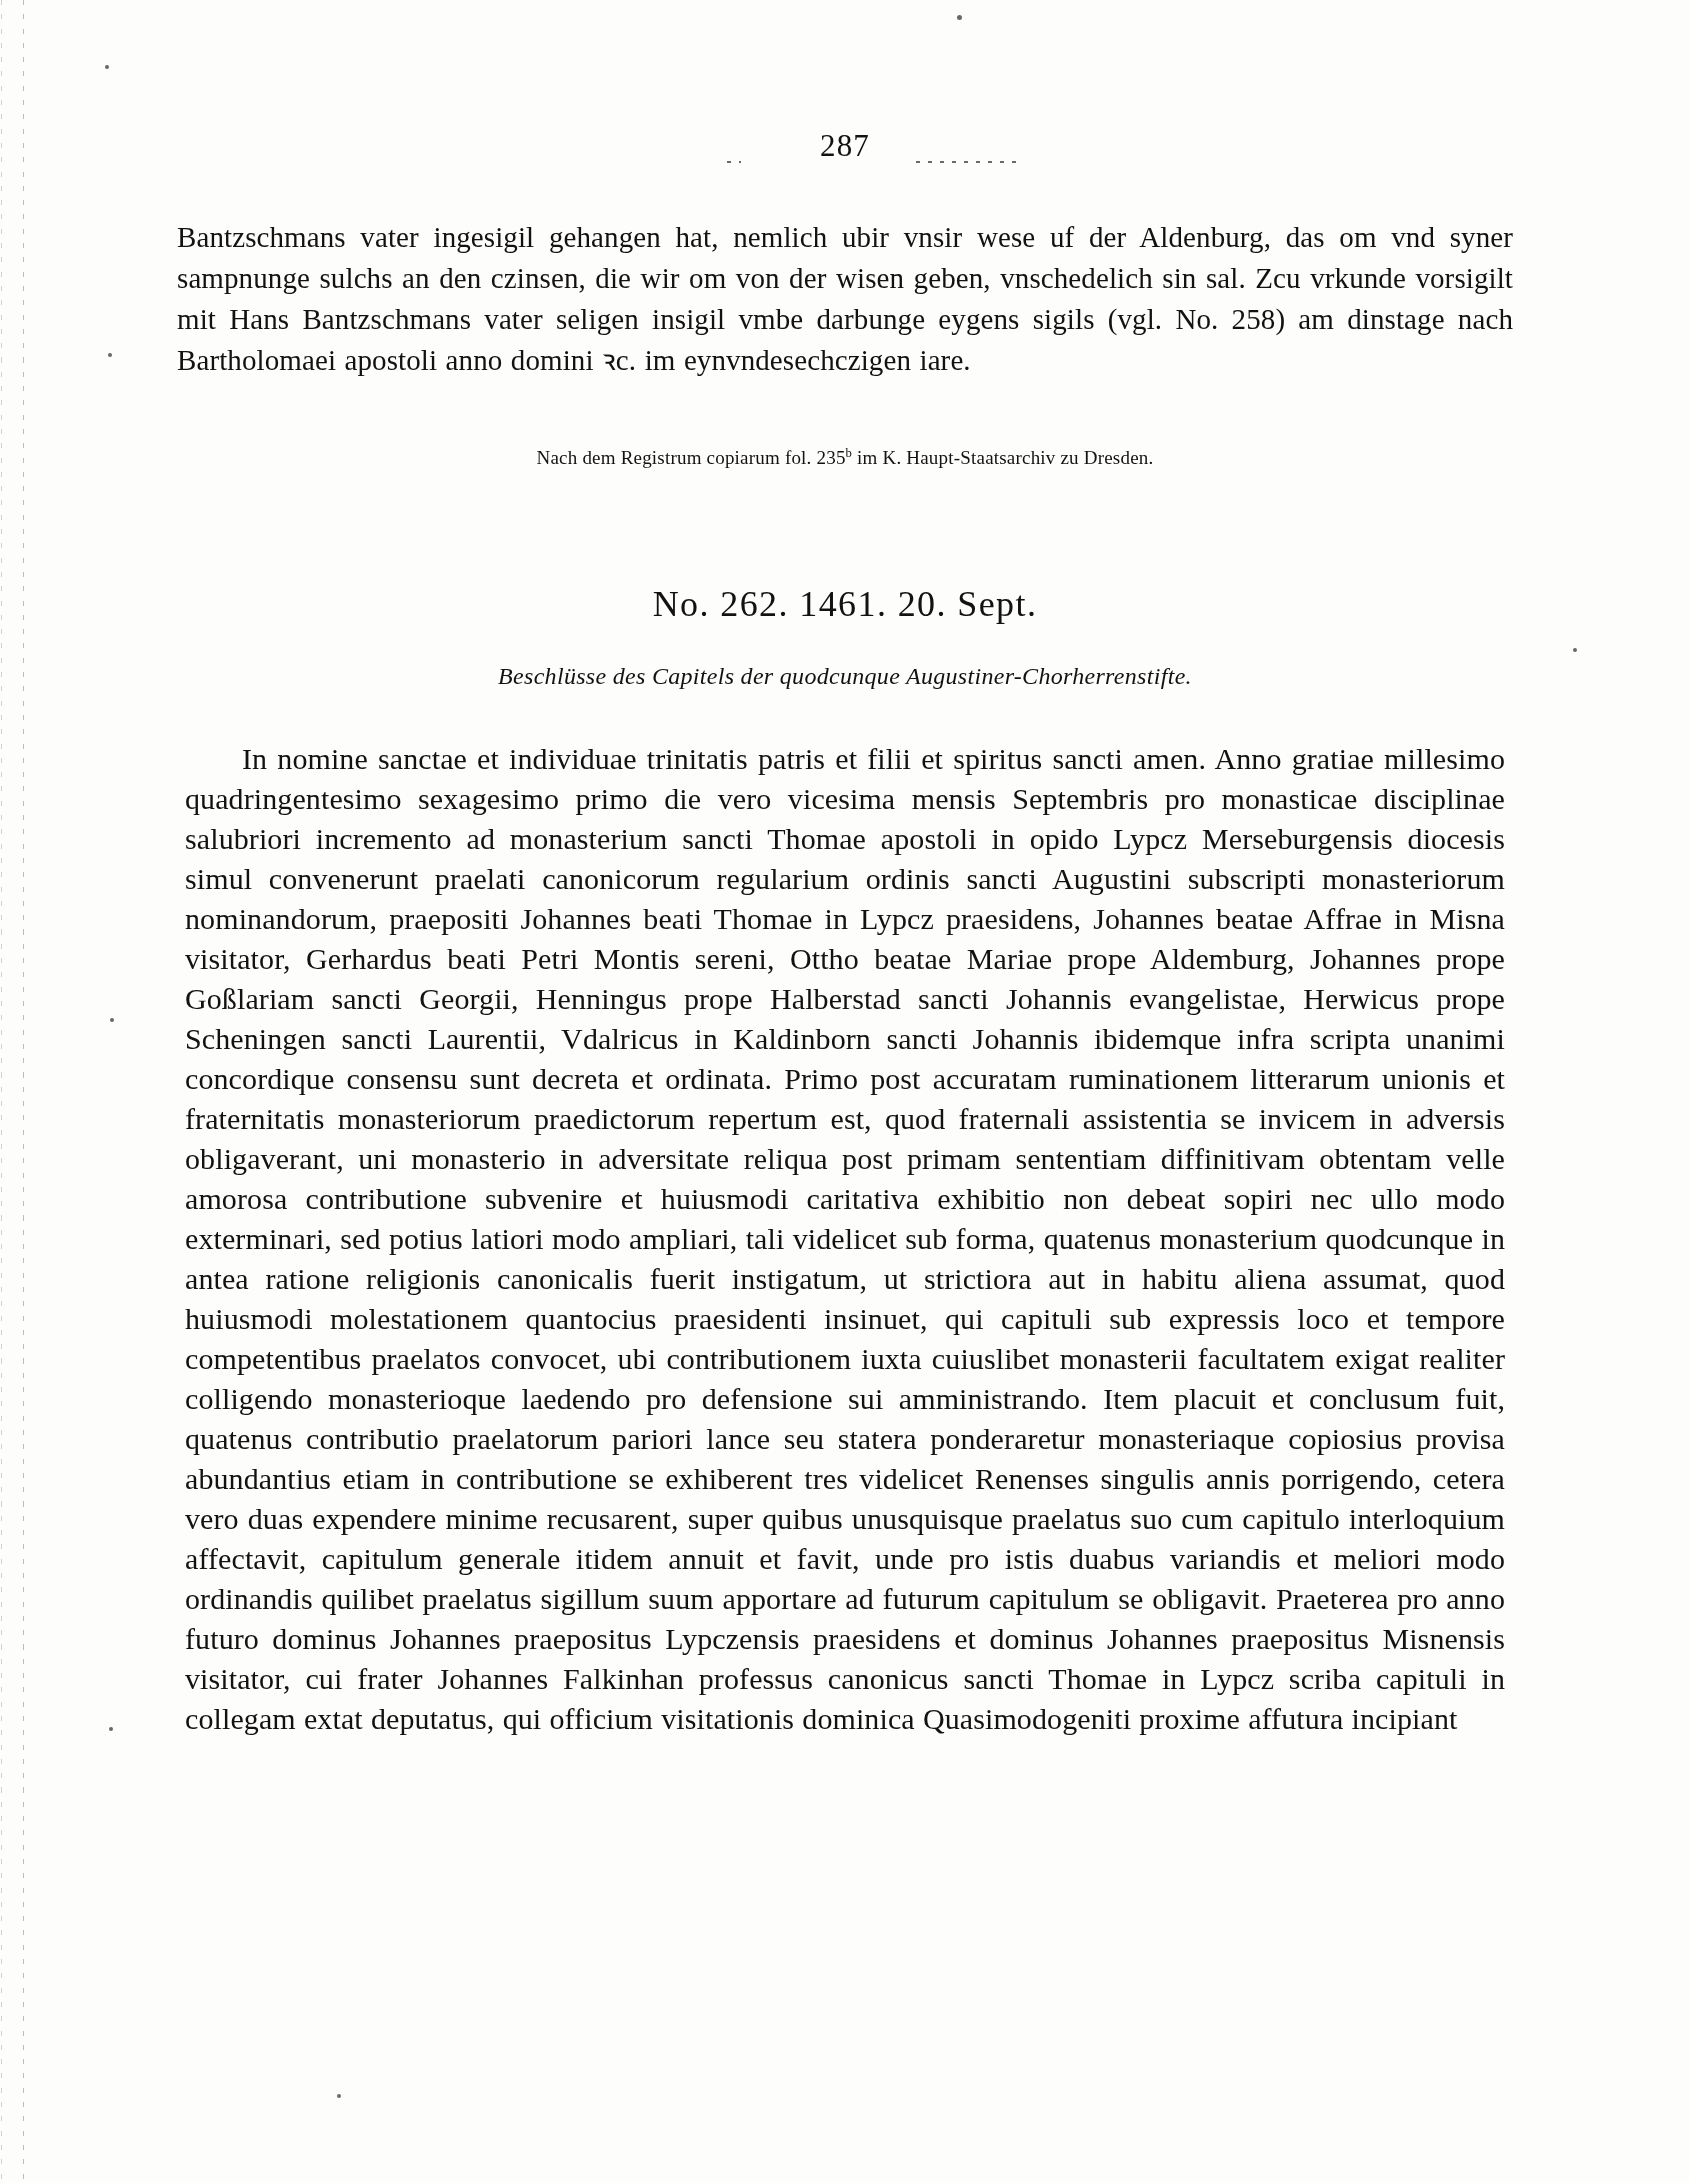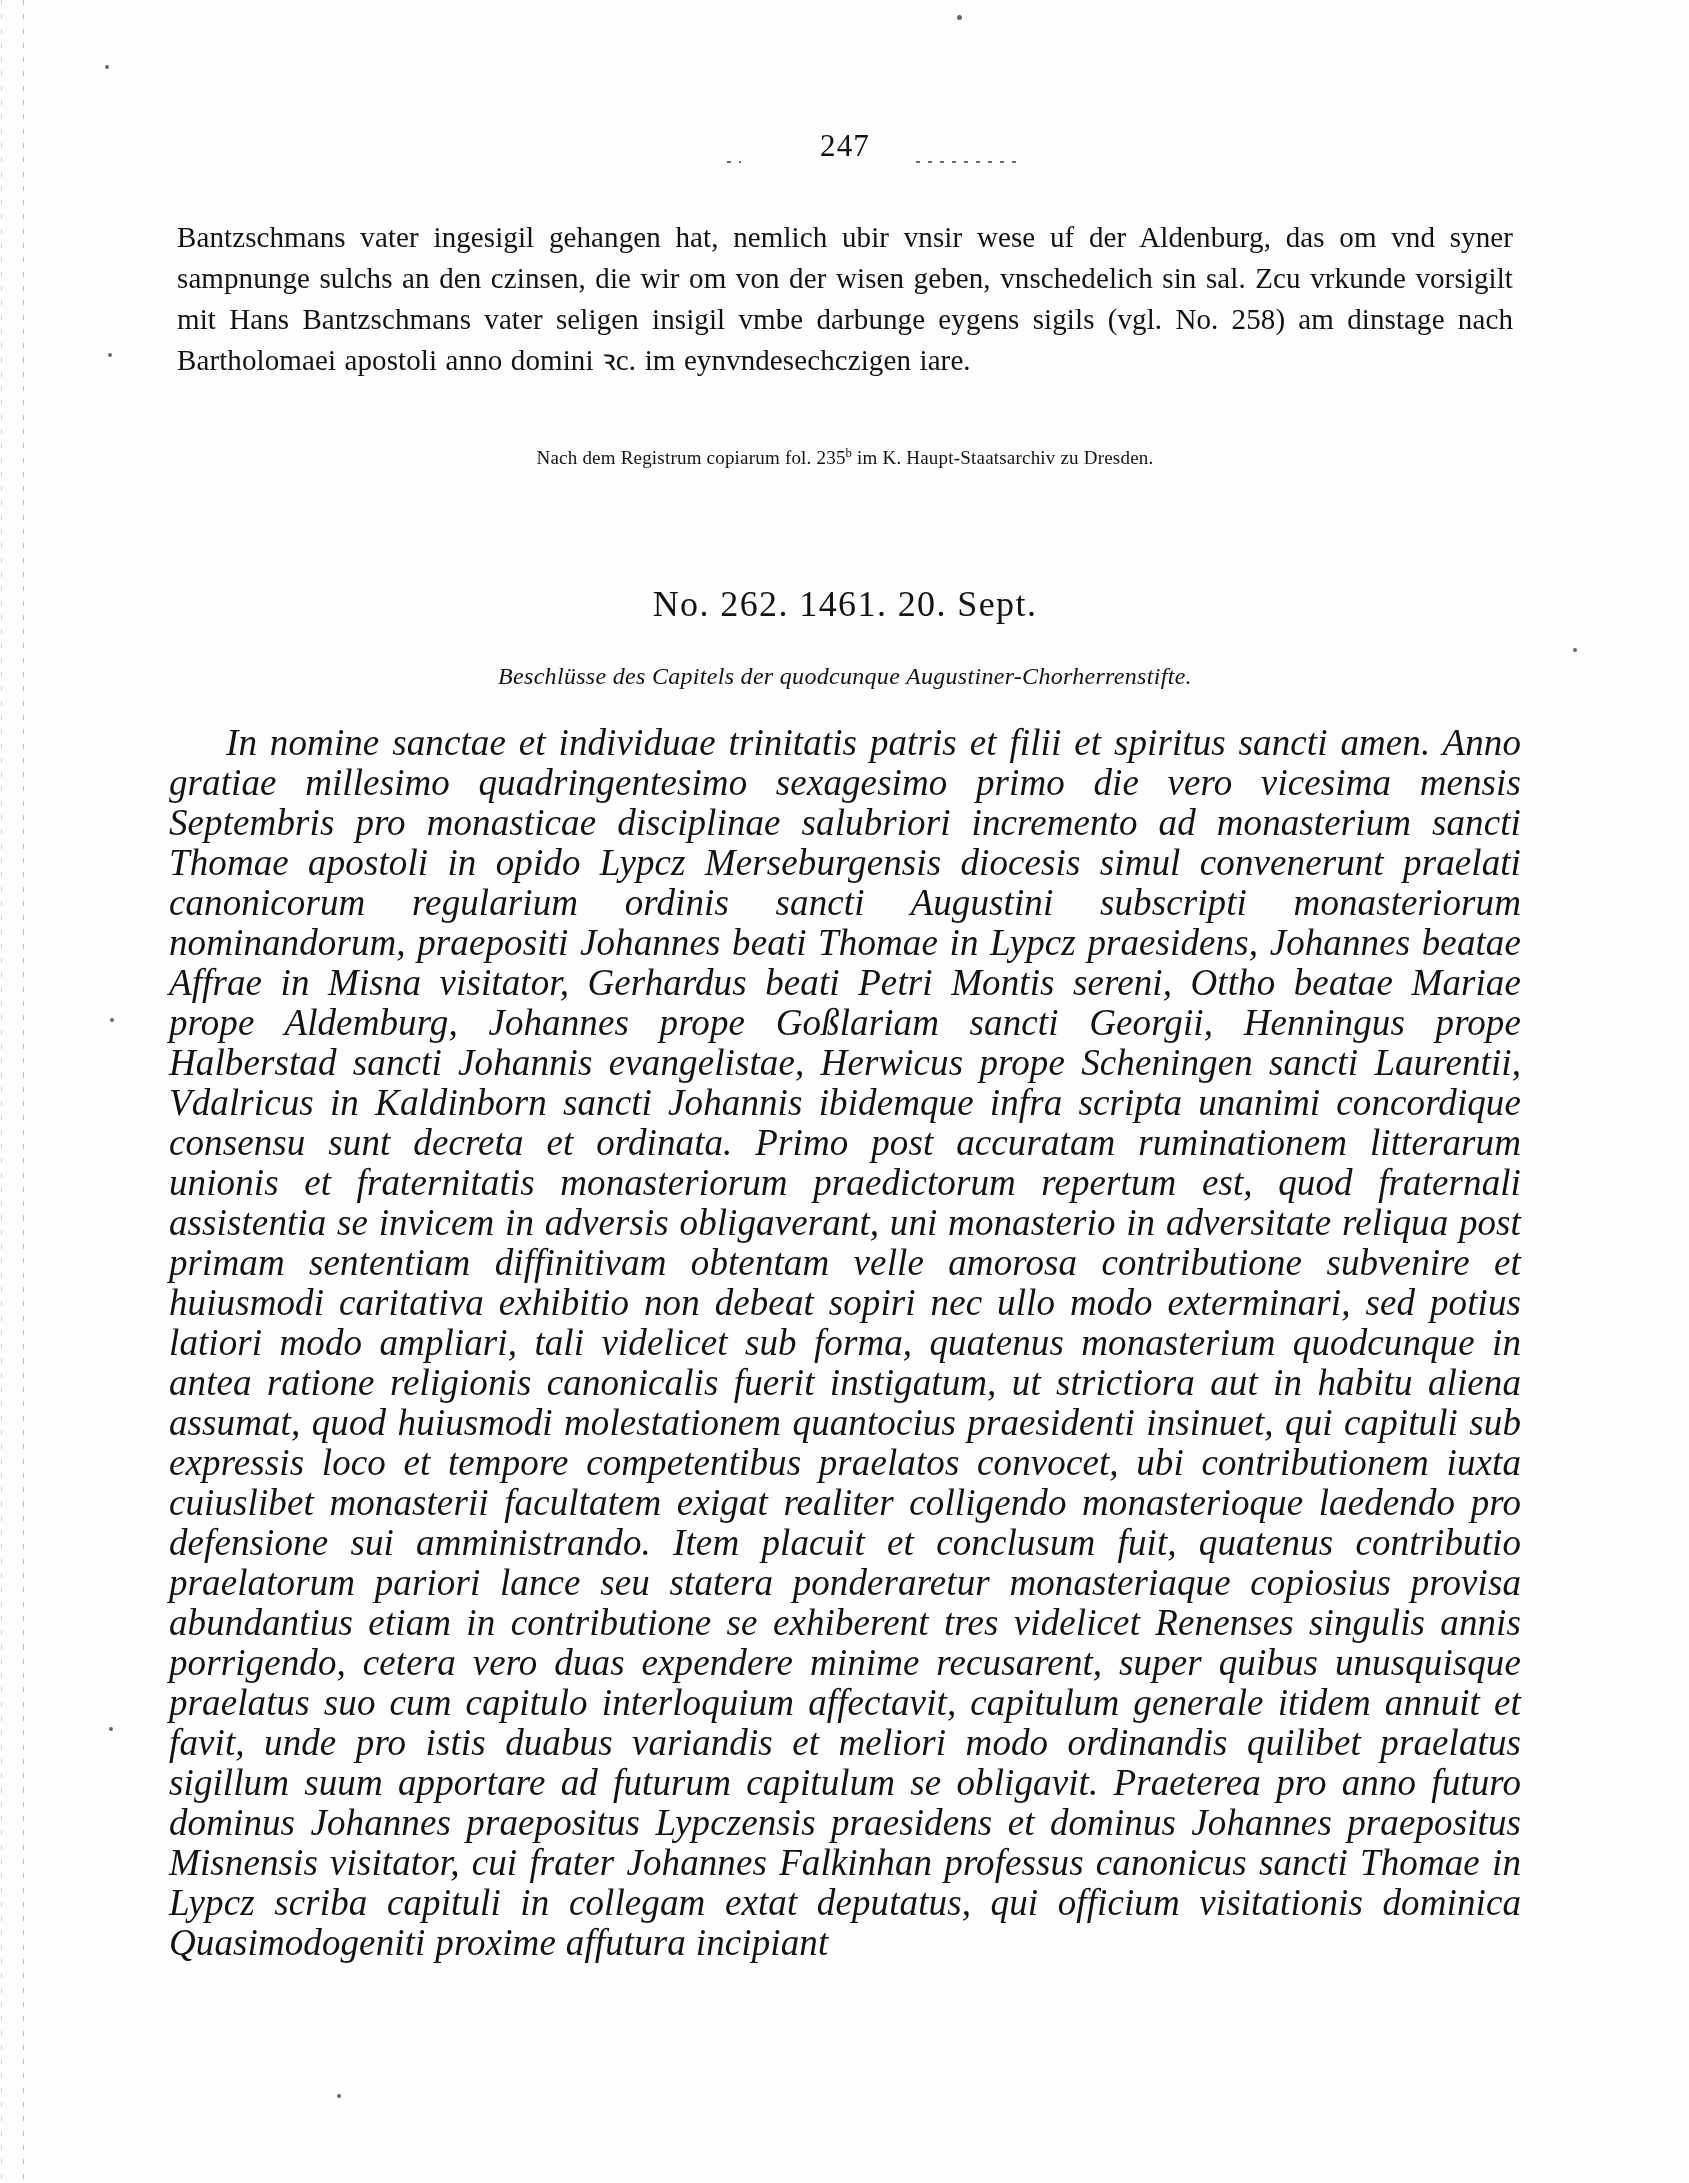--- a/index.html
+++ b/index.html
@@ -114,28 +114,27 @@
     margin: 0;
     font-weight: normal;
     font-style: italic;
     font-size: 24px;
     line-height: 33px;
     text-align: center;
     letter-spacing: 0.3px;
   }
 
   p.latin {
-    margin: 0;
-    font-size: 37px;
+    margin: 16px;
+    font-size: 30px;
     line-height: 40px;
     text-align: justify;
     text-indent: 57px;
     letter-spacing: 0.1px;
     word-spacing: 0.6px;
-    font-style: italic;
   }
 
   
   .at-charter  { top: 209px; }
   .at-srcnote  { top: 439px; }
   .at-heading  { top: 582px; }
   .at-subhead  { top: 660px; }
   .at-latin    { top: 723px; }
 </style>
 </head>
@@ -147,21 +146,21 @@
   <div class="scan-edge e2"></div>
   <span class="speck" style="left:105px; top:65px; width:3.9px; height:3.9px;"></span>
   <span class="speck" style="left:108px; top:353px; width:3.9px; height:3.9px;"></span>
   <span class="speck" style="left:110px; top:1018px; width:3.9px; height:3.9px;"></span>
   <span class="speck" style="left:109px; top:1727px; width:3.9px; height:3.9px;"></span>
   <span class="speck" style="left:957px; top:15px; width:5px; height:5px;"></span>
   <span class="speck" style="left:337px; top:2094px; width:4.4px; height:4.4px;"></span>
   <span class="speck" style="left:1573px; top:648px; width:3.9px; height:3.9px;"></span>
 
   <div class="running-head">
-    <span class="folio">247</span>
+    <span class="folio">287</span>
   </div>
   <div class="head-rule-left"></div>
   <div class="head-rule-right"></div>
 
   <div class="textblock at-charter">
     <p class="body charter">Bantzschmans vater ingesigil gehangen hat, nemlich ubir vnsir wese uf der Aldenburg, das om vnd syner sampnunge sulchs an den czinsen, die wir om von der wisen geben, vnschedelich sin sal. Zcu vrkunde vorsigilt mit Hans Bantzschmans vater seligen insigil vmbe darbunge eygens sigils (vgl. No. 258) am dinstage nach Bartholomaei apostoli anno domini ꝛc. im eynvndesechczigen iare.</p>
   </div>
 
   <div class="textblock at-srcnote">
     <p class="src-note"><span>Nach dem Registrum copiarum fol. 235</span><sup>b</sup><span> im K. Haupt-Staatsarchiv zu Dresden.</span></p>

